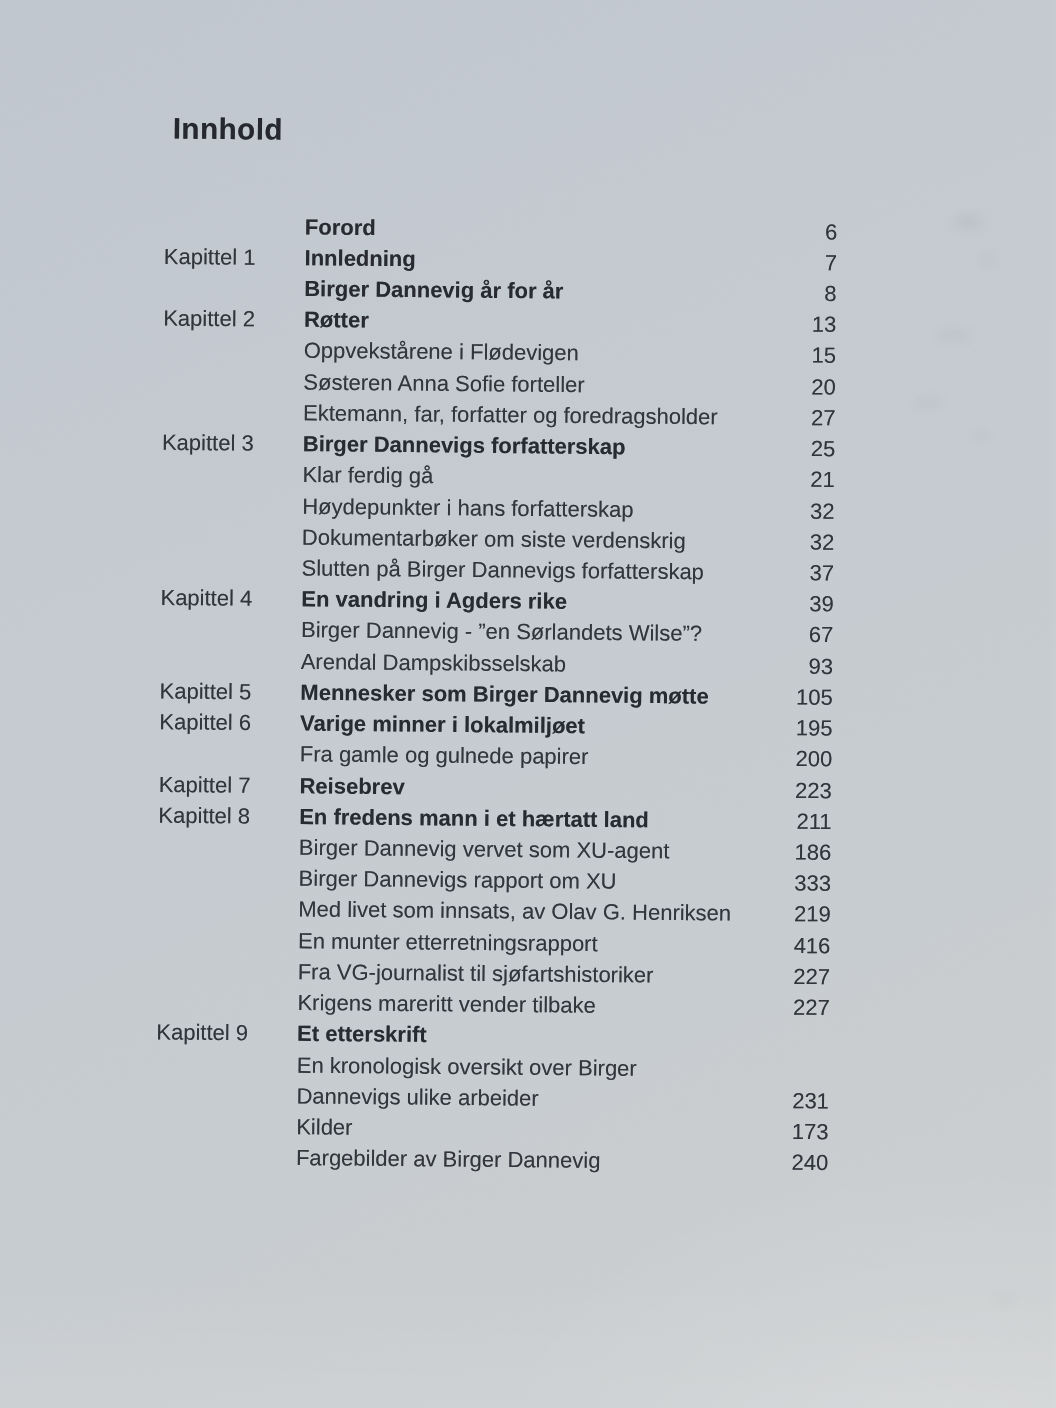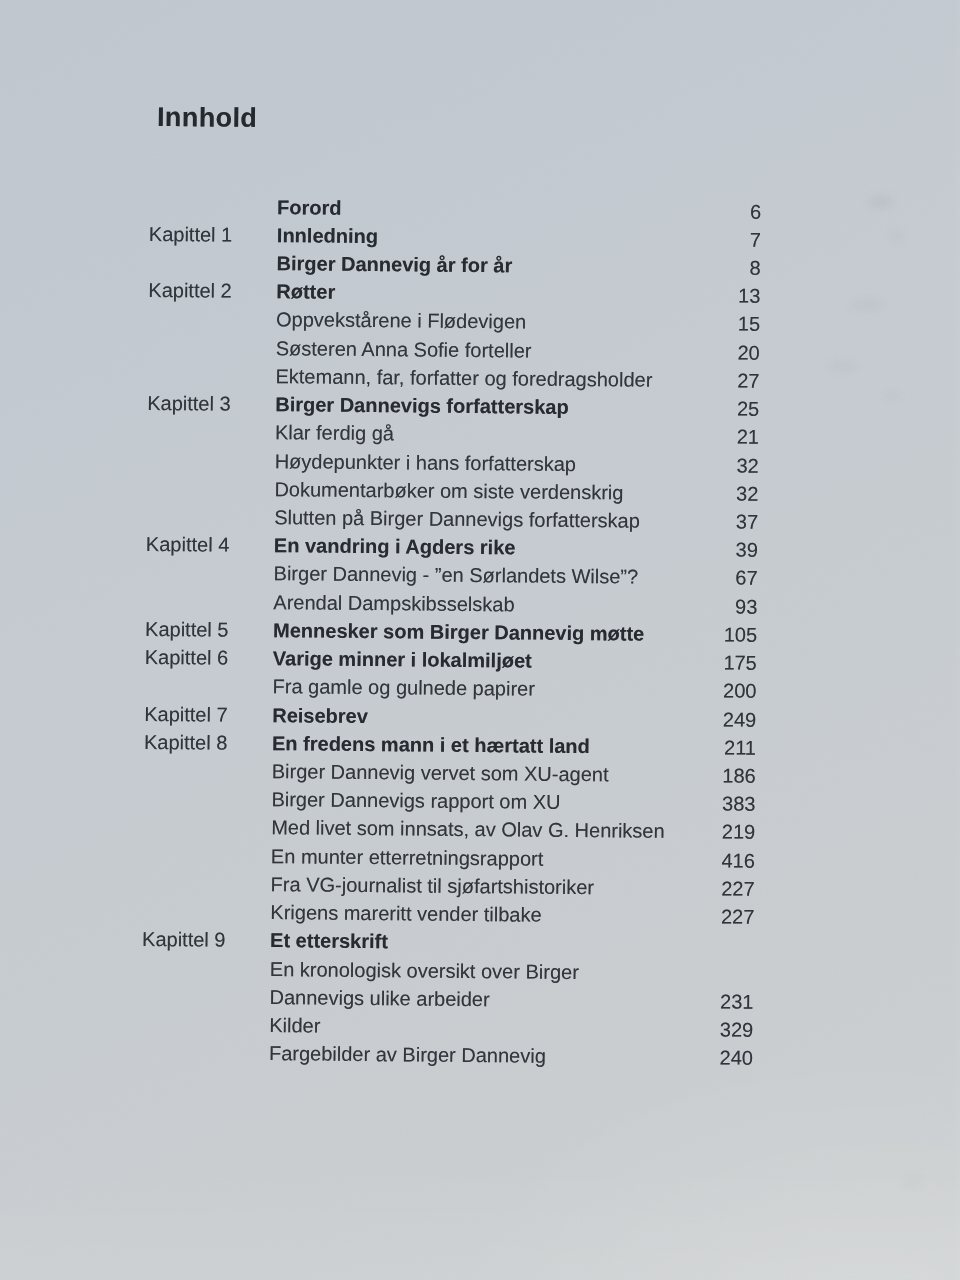--- a/index.html
+++ b/index.html
@@ -167,51 +167,51 @@
 
   <div class="row bold">
     <span class="chap">Kapittel 5</span>
     <span class="title">Mennesker som Birger Dannevig møtte</span>
     <span class="pagenum">105</span>
   </div>
 
   <div class="row bold">
     <span class="chap">Kapittel 6</span>
     <span class="title">Varige minner i lokalmiljøet</span>
-    <span class="pagenum">175</span>
+    <span class="pagenum">195</span>
   </div>
 
   <div class="row">
     <span class="chap"></span>
     <span class="title">Fra gamle og gulnede papirer</span>
     <span class="pagenum">200</span>
   </div>
 
   <div class="row bold">
     <span class="chap">Kapittel 7</span>
     <span class="title">Reisebrev</span>
-    <span class="pagenum">249</span>
+    <span class="pagenum">223</span>
   </div>
 
   <div class="row bold">
     <span class="chap">Kapittel 8</span>
     <span class="title">En fredens mann i et hærtatt land</span>
     <span class="pagenum">211</span>
   </div>
 
   <div class="row">
     <span class="chap"></span>
     <span class="title">Birger Dannevig vervet som XU-agent</span>
     <span class="pagenum">186</span>
   </div>
 
   <div class="row">
     <span class="chap"></span>
     <span class="title">Birger Dannevigs rapport om XU</span>
-    <span class="pagenum">383</span>
+    <span class="pagenum">333</span>
   </div>
 
   <div class="row">
     <span class="chap"></span>
     <span class="title">Med livet som innsats, av Olav G. Henriksen</span>
     <span class="pagenum">219</span>
   </div>
 
   <div class="row">
     <span class="chap"></span>
@@ -245,21 +245,21 @@
 
   <div class="row">
     <span class="chap"></span>
     <span class="title">Dannevigs ulike arbeider</span>
     <span class="pagenum">231</span>
   </div>
 
   <div class="row">
     <span class="chap"></span>
     <span class="title">Kilder</span>
-    <span class="pagenum">329</span>
+    <span class="pagenum">173</span>
   </div>
 
   <div class="row">
     <span class="chap"></span>
     <span class="title">Fargebilder av Birger Dannevig</span>
     <span class="pagenum">240</span>
   </div>
 </div>
   </div>
 

